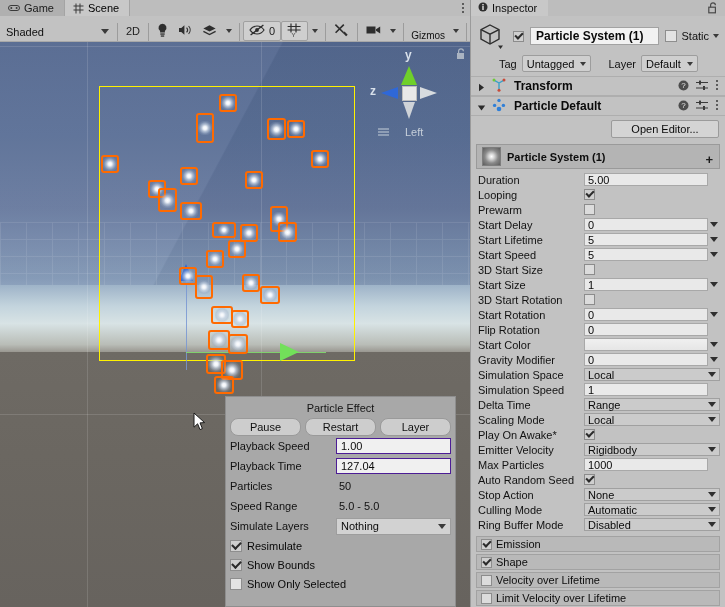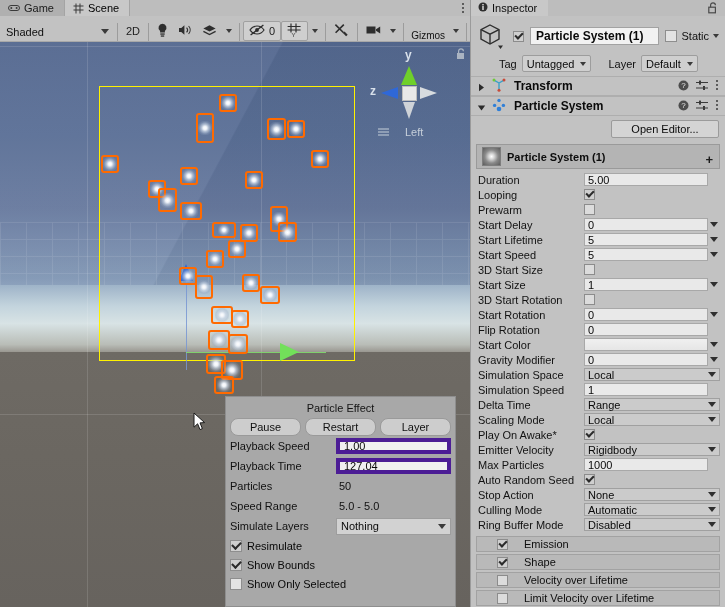--- a/index.html
+++ b/index.html
@@ -148,21 +148,21 @@
     font-size:11px; color:#141414; }
   .pe-btnrow { display:flex; padding:0 4px; gap:4px; }
   .pe-btn {
     flex:1; height:18px; display:flex; align-items:center; justify-content:center;
     background:#cdcdcd; border:1px solid #9a9a9a; border-radius:8px;
     font-size:11px; color:#101010;
   }
   .pe-row { display:flex; align-items:center; height:20px; padding:0 4px; }
   .pe-lbl { width:106px; font-size:11px; color:#111; }
   .pe-field {
-    flex:1; height:16px; background:#f0f0f0; border:4px solid #4c1d95;
+    flex:1; height:16px; background:#f0f0f0; border:1px solid #4c1d95;
     display:flex; align-items:center; padding:0 4px; font-size:11px; color:#0a0a0a;
   }
   .pe-val { flex:1; font-size:11px; color:#111; padding-left:3px; }
   .pe-dd {
     flex:1; height:17px; background:#d2d2d2; border:1px solid #9d9d9d;
     display:flex; align-items:center; justify-content:space-between; padding:0 4px;
     font-size:11px; color:#0a0a0a;
   }
   .pe-check-row { display:flex; align-items:center; height:19px; padding:0 4px; gap:5px; }
   .cbox {
@@ -242,21 +242,21 @@
   }
   .pcaret { width:12px; display:flex; align-items:center; justify-content:center; flex:0 0 auto; }
   .tri-d { width:0;height:0;border-left:4px solid transparent;border-right:4px solid transparent;border-top:5px solid #2f2f2f; }
   .scheck { width:11px;height:11px;background:#cfcfcf;border:1px solid #8c8c8c;display:flex;align-items:center;justify-content:center; }
   .scheck.on::after { content:""; width:6px;height:3px;border-left:2px solid #2b2b2b;border-bottom:2px solid #2b2b2b; transform:rotate(-45deg) translate(1px,-1px); }
   .scheck.empty { background:#dcdcdc; }
 
   .modules { margin:4px 5px 0 5px; }
   .mrow {
     height:16px; background:#b9b9b9; border:1px solid #a2a2a2; margin-bottom:2px;
-    display:flex; align-items:center; gap:16px; padding:0 20px; font-size:11px; color:#0d0d0d;
+    display:flex; align-items:center; gap:4px; padding:0 4px; font-size:11px; color:#0d0d0d;
   }
 </style>
 </head>
 <body>
 
 <div id="root">
 
   <div id="scene-panel">
 
     <div class="tabstrip">
@@ -680,21 +680,21 @@
           </svg>
       </span>
       <span>
         <svg width="14" height="14" viewBox="0 0 14 14">
             <circle cx="7" cy="2.4" r="1.7" fill="#2f7fd8"></circle>
             <circle cx="2.6" cy="7.4" r="1.7" fill="#2f7fd8"></circle>
             <circle cx="11.4" cy="7.4" r="1.7" fill="#2f7fd8"></circle>
             <circle cx="7" cy="11" r="2.3" fill="#2f7fd8"></circle>
           </svg>
       </span>
-      <span class="comp-title" style="margin-left:2px;">Particle System</span>
+      <span class="comp-title" style="margin-left:2px;">Particle Default</span>
       <span class="comp-right">
         <span><svg width="11" height="11" viewBox="0 0 11 11">
               <circle cx="5.5" cy="5.5" r="5" fill="#4d4d4d"></circle>
               <text x="5.5" y="8.4" font-size="8" fill="#e6e6e6" text-anchor="middle" font-family="sans-serif">?</text>
             </svg></span>
         <span><svg width="12" height="11" viewBox="0 0 12 11">
               <path d="M0 2.5h12M0 8h12" stroke="#3a3a3a" stroke-width="1.2"></path>
               <rect x="3" y="0.6" width="2" height="4" fill="#3a3a3a"></rect>
               <rect x="7" y="6" width="2" height="4" fill="#3a3a3a"></rect>
             </svg></span>

